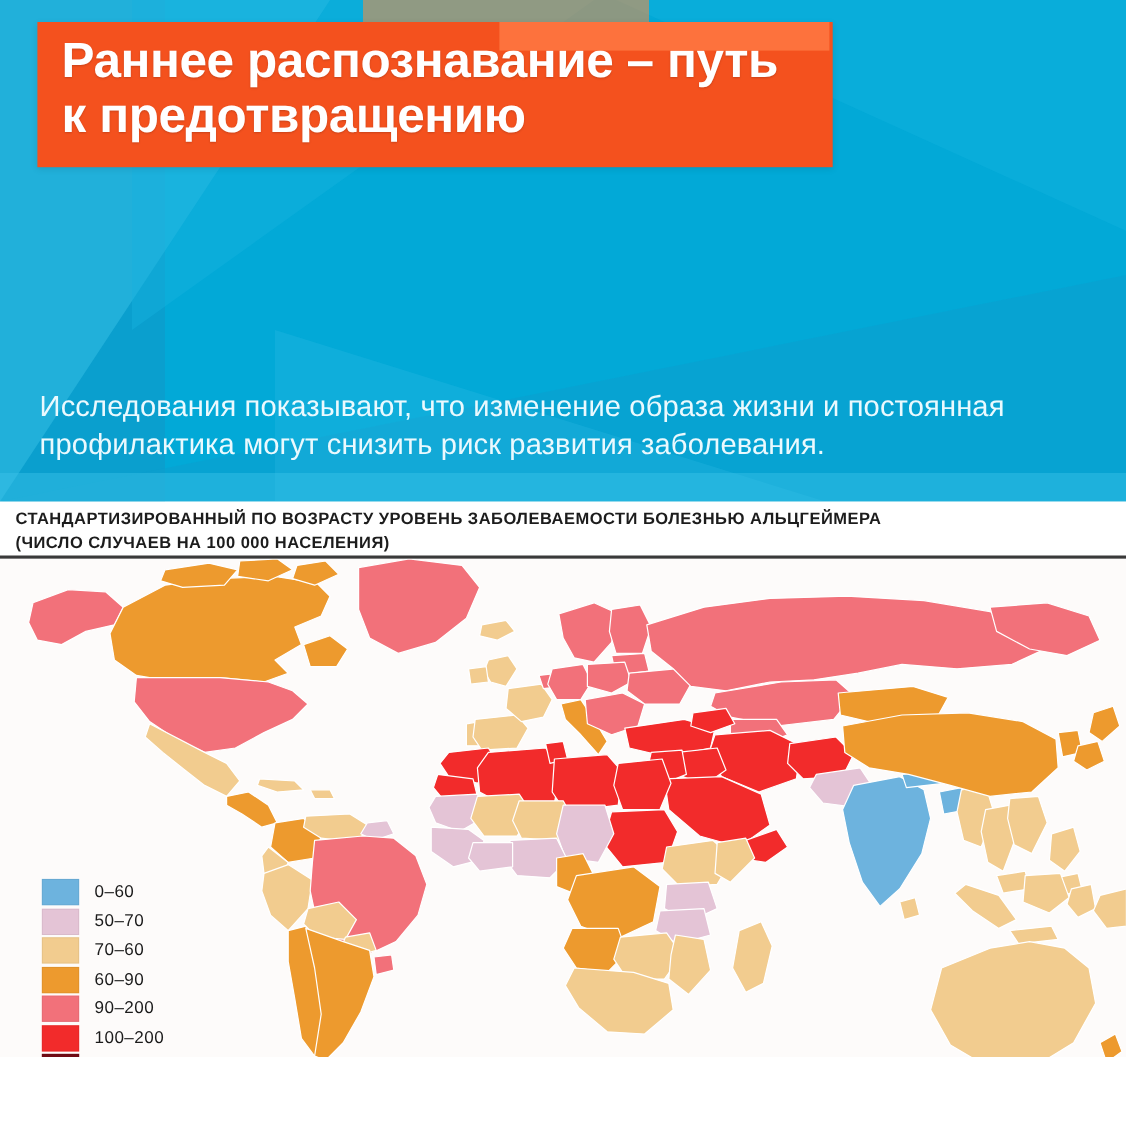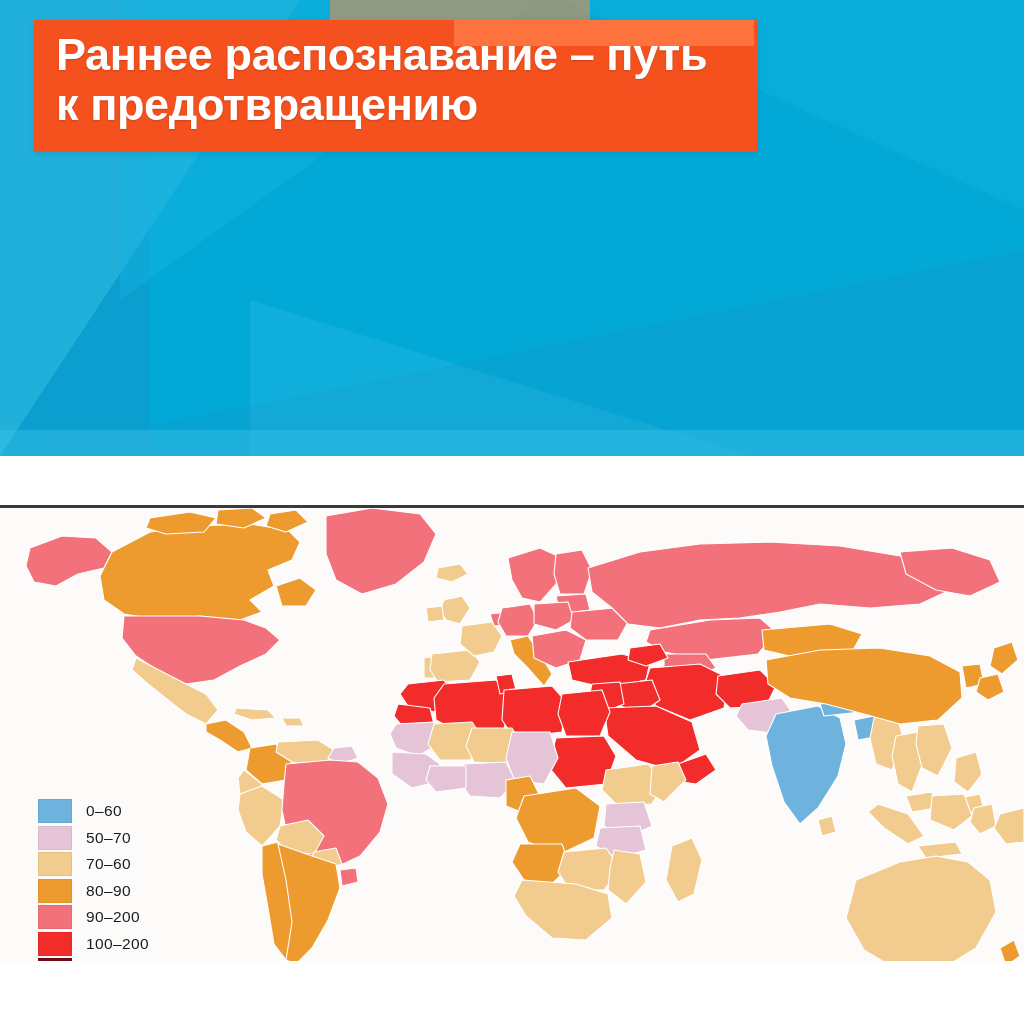--- a/index.html
+++ b/index.html
@@ -79,22 +79,27 @@
     <div class="facet f6"></div>
     <div class="facet f7"></div>
     <div class="facet f8"></div>
 
     <div class="banner">
       <div class="banner-glow"></div>
       <h1>Раннее распознавание – путь к предотвращению</h1>
     </div>
 
 
+    <p class="para p2">Исследования показывают, что изменение образа жизни и постоянная профилактика могут снизить риск развития заболевания.</p>
   </div>
 
+  <div class="capbar">
+    <div class="cap">СТАНДАРТИЗИРОВАННЫЙ ПО ВОЗРАСТУ УРОВЕНЬ ЗАБОЛЕВАЕМОСТИ БОЛЕЗНЬЮ АЛЬЦГЕЙМЕРА
+(ЧИСЛО СЛУЧАЕВ НА 100 000 НАСЕЛЕНИЯ)</div>
+  </div>
   <div class="rule"></div>
 
   <div class="mapwrap">
     <svg viewBox="0 0 1024 516" preserveAspectRatio="none">
 
       <path fill="#F2717A" d="M30 40 L62 28 L96 30 L112 44 L104 60 L78 66 L56 78 L34 74 L26 58 Z"></path>
 
       <path fill="#ED9A2E" d="M112 44 L150 24 L196 18 L250 16 L288 22 L300 34 L292 52 L268 62 L274 78 L250 92 L262 104 L240 112 L200 108 L160 112 L124 106 L104 92 L100 68 L104 60 Z"></path>
 
       <path fill="#ED9A2E" d="M150 10 L190 4 L216 10 L204 24 L166 26 L146 20 Z"></path>
@@ -218,21 +223,21 @@
       <div class="lrow">
         <span class="sw" style="background:#E4C4D6"></span>
         <span class="ltxt">50–70</span>
       </div>
       <div class="lrow">
         <span class="sw" style="background:#F2CC8F"></span>
         <span class="ltxt">70–60</span>
       </div>
       <div class="lrow">
         <span class="sw" style="background:#ED9A2E"></span>
-        <span class="ltxt">80–90</span>
+        <span class="ltxt">60–90</span>
       </div>
       <div class="lrow">
         <span class="sw" style="background:#F2717A"></span>
         <span class="ltxt">90–200</span>
       </div>
       <div class="lrow">
         <span class="sw" style="background:#F22B2B"></span>
         <span class="ltxt">100–200</span>
       </div>
       <div class="lrow">

